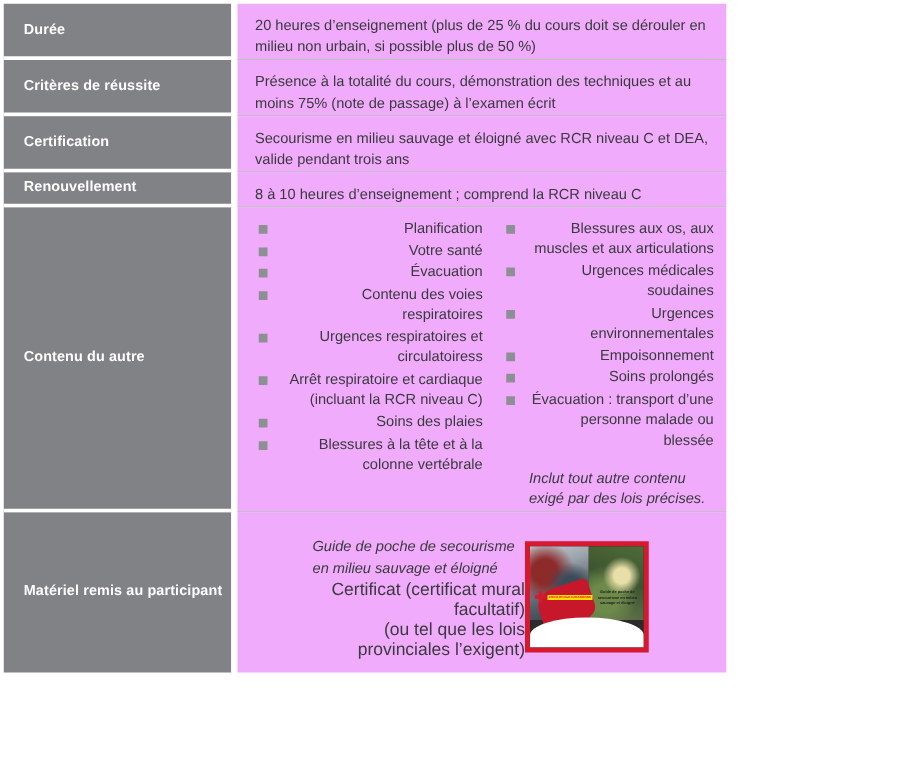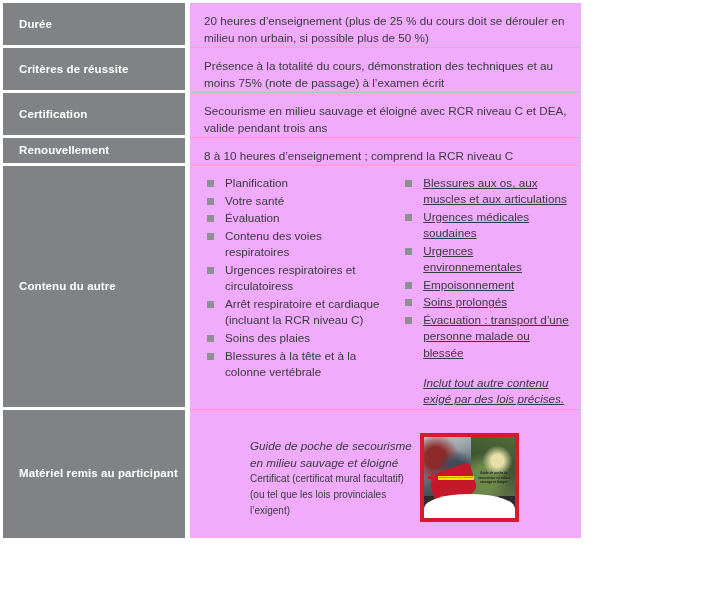--- a/index.html
+++ b/index.html
@@ -61,25 +61,26 @@
 
   .row-content p { margin: 0; }
 
   
   .cols {
     display: flex;
     gap: 16px;
     align-items: flex-start;
   }
   .col { flex: 1 1 50%; }
-  .col-right { flex: 0 0 46%; text-decoration: underline; }
+  .col-right { flex: 0 0 46%; }
   ul.blist {
     list-style: none;
     margin: 0;
     padding: 0;
+    text-align: right;
   }
   ul.blist li {
     position: relative;
     padding-left: 21px;
     margin: 0 0 1.5px 0;
     line-height: 16.2px;
     font-size: 11.7px;
     color: #3a3a3c;
   }
   ul.blist li::before {
@@ -110,24 +111,25 @@
   }
   .mat-text { padding-left: 2px; }
   .mat-italic {
     font-style: italic;
     font-size: 11.7px;
     line-height: 17px;
     margin: 0 0 14px 0;
     color: #3a3a3c;
   }
   .mat-line {
-    font-size: 10px;
+    font-size: 14px;
     line-height: 16px;
     margin: 0;
     color: #3a3a3c;
+    text-align: right;
   }
 
   
   .cover {
     position: relative;
     width: 99px;
     height: 89px;
     background: #d7192d;
     box-sizing: border-box;
     padding: 4px;
@@ -265,21 +267,21 @@
 
       <tr>
         <td class="row-label">Contenu du autre</td>
         <td class="row-gap"></td>
         <td class="row-content">
           <div class="cols">
             <div class="col">
               <ul class="blist">
                 <li>Planification</li>
                 <li>Votre santé</li>
-                <li>Évaluation</li>
+                <li>Évacuation</li>
                 <li>Contenu des voies respiratoires</li>
                 <li>Urgences respiratoires et circulatoiress</li>
                 <li>Arrêt respiratoire et cardiaque (incluant la RCR niveau C)</li>
                 <li>Soins des plaies</li>
                 <li>Blessures à la tête et à la colonne vertébrale</li>
               </ul>
             </div>
             <div class="col col-right">
               <ul class="blist">
                 <li>Blessures aux os, aux muscles et aux articulations</li>

